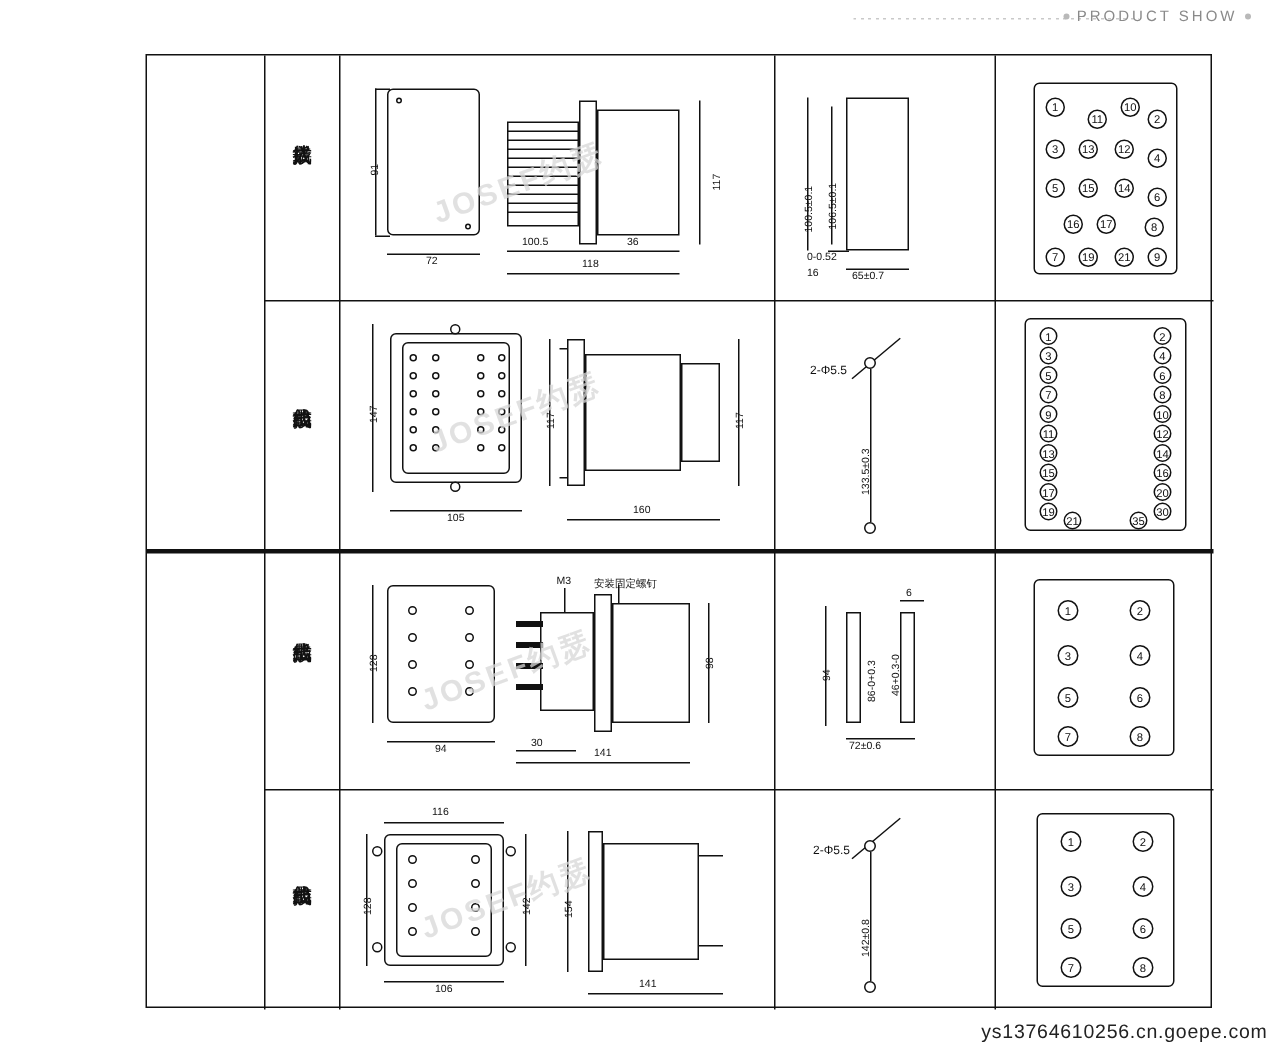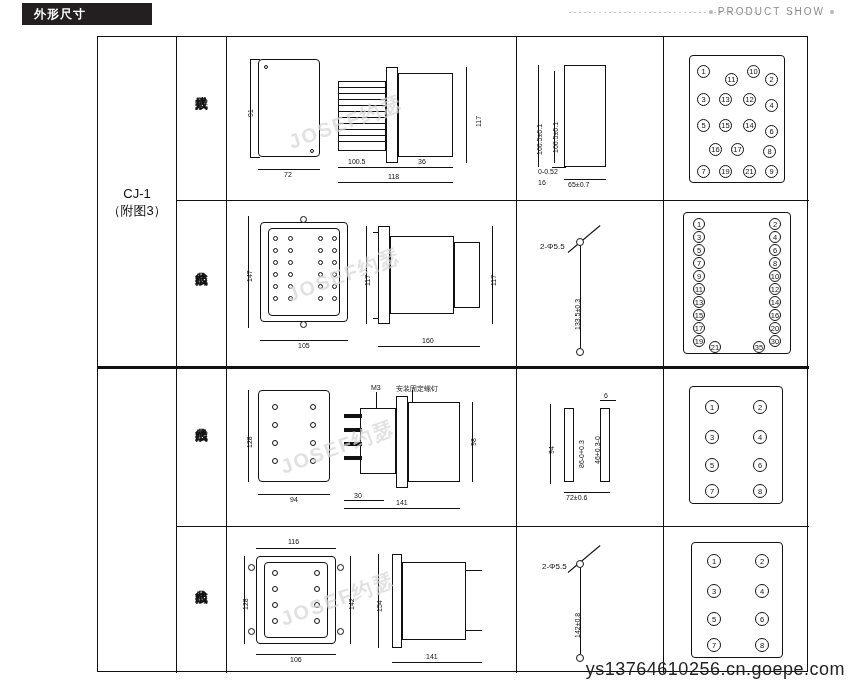--- a/index.html
+++ b/index.html
@@ -32,50 +32,43 @@
   
   .box{position:absolute;border:1.1px solid #111;box-sizing:border-box;}
   .rb{position:absolute;border:1.1px solid #111;box-sizing:border-box;border-radius:4px;}
   .ln{position:absolute;background:#111;}
   .dim{position:absolute;font-size:7px;color:#111;white-space:nowrap;}
   .dimv{position:absolute;font-size:7px;color:#111;white-space:nowrap;transform:rotate(-90deg);transform-origin:left top;}
   .circ{position:absolute;border:1px solid #111;border-radius:50%;
         font-size:7.5px;text-align:center;box-sizing:border-box;color:#111;}
   .sdot{position:absolute;border:1px solid #111;border-radius:50%;background:#fff;box-sizing:border-box;}
 
-  .footer{position:absolute;right:10px;bottom:17px;font-size:18px;color:#222;letter-spacing:.5px;}
+  .footer{position:absolute;right:10px;bottom:2px;font-size:13px;color:#222;letter-spacing:.5px;}
 </style>
 </head>
 <body>
 
 <div class="header">
-  <div class="hdr-bar">
-    <span>外形尺寸</span>
-  </div>
   <div class="hdr-dots"></div>
   <div class="hdr-right">
     <span class="hdr-dot"></span><span>PRODUCT SHOW</span><span class="hdr-dot"></span>
   </div>
 </div>
 
 <div class="frame">
 
   <div class="vline" style="left:78px;top:0;height:636px;"></div>
   <div class="vline" style="left:128px;top:0;height:636px;"></div>
   <div class="vline" style="left:418px;top:0;height:636px;"></div>
   <div class="vline" style="left:565px;top:0;height:636px;"></div>
 
   <div class="hline" style="left:0;top:329px;width:711px;height:2.6px;"></div>
   <div class="hline" style="left:78px;top:163px;width:633px;"></div>
   <div class="hline" style="left:78px;top:489px;width:633px;"></div>
 
-  <div class="lbl" style="left:0;top:148px;width:78px;">
-    <div>CJ-1</div>
-    <div>（附图3）</div>
-  </div>
 
   <div class="vlbl" style="left:94px;top:36px;">
     <span style="writing-mode:vertical-rl;">嵌入式后接线</span>
   </div>
   <div class="vlbl" style="left:94px;top:212px;">
     <span style="writing-mode:vertical-rl;">凸出式前接线</span>
   </div>
   <div class="vlbl" style="left:94px;top:368px;">
     <span style="writing-mode:vertical-rl;">凸出式后接线</span>
   </div>

